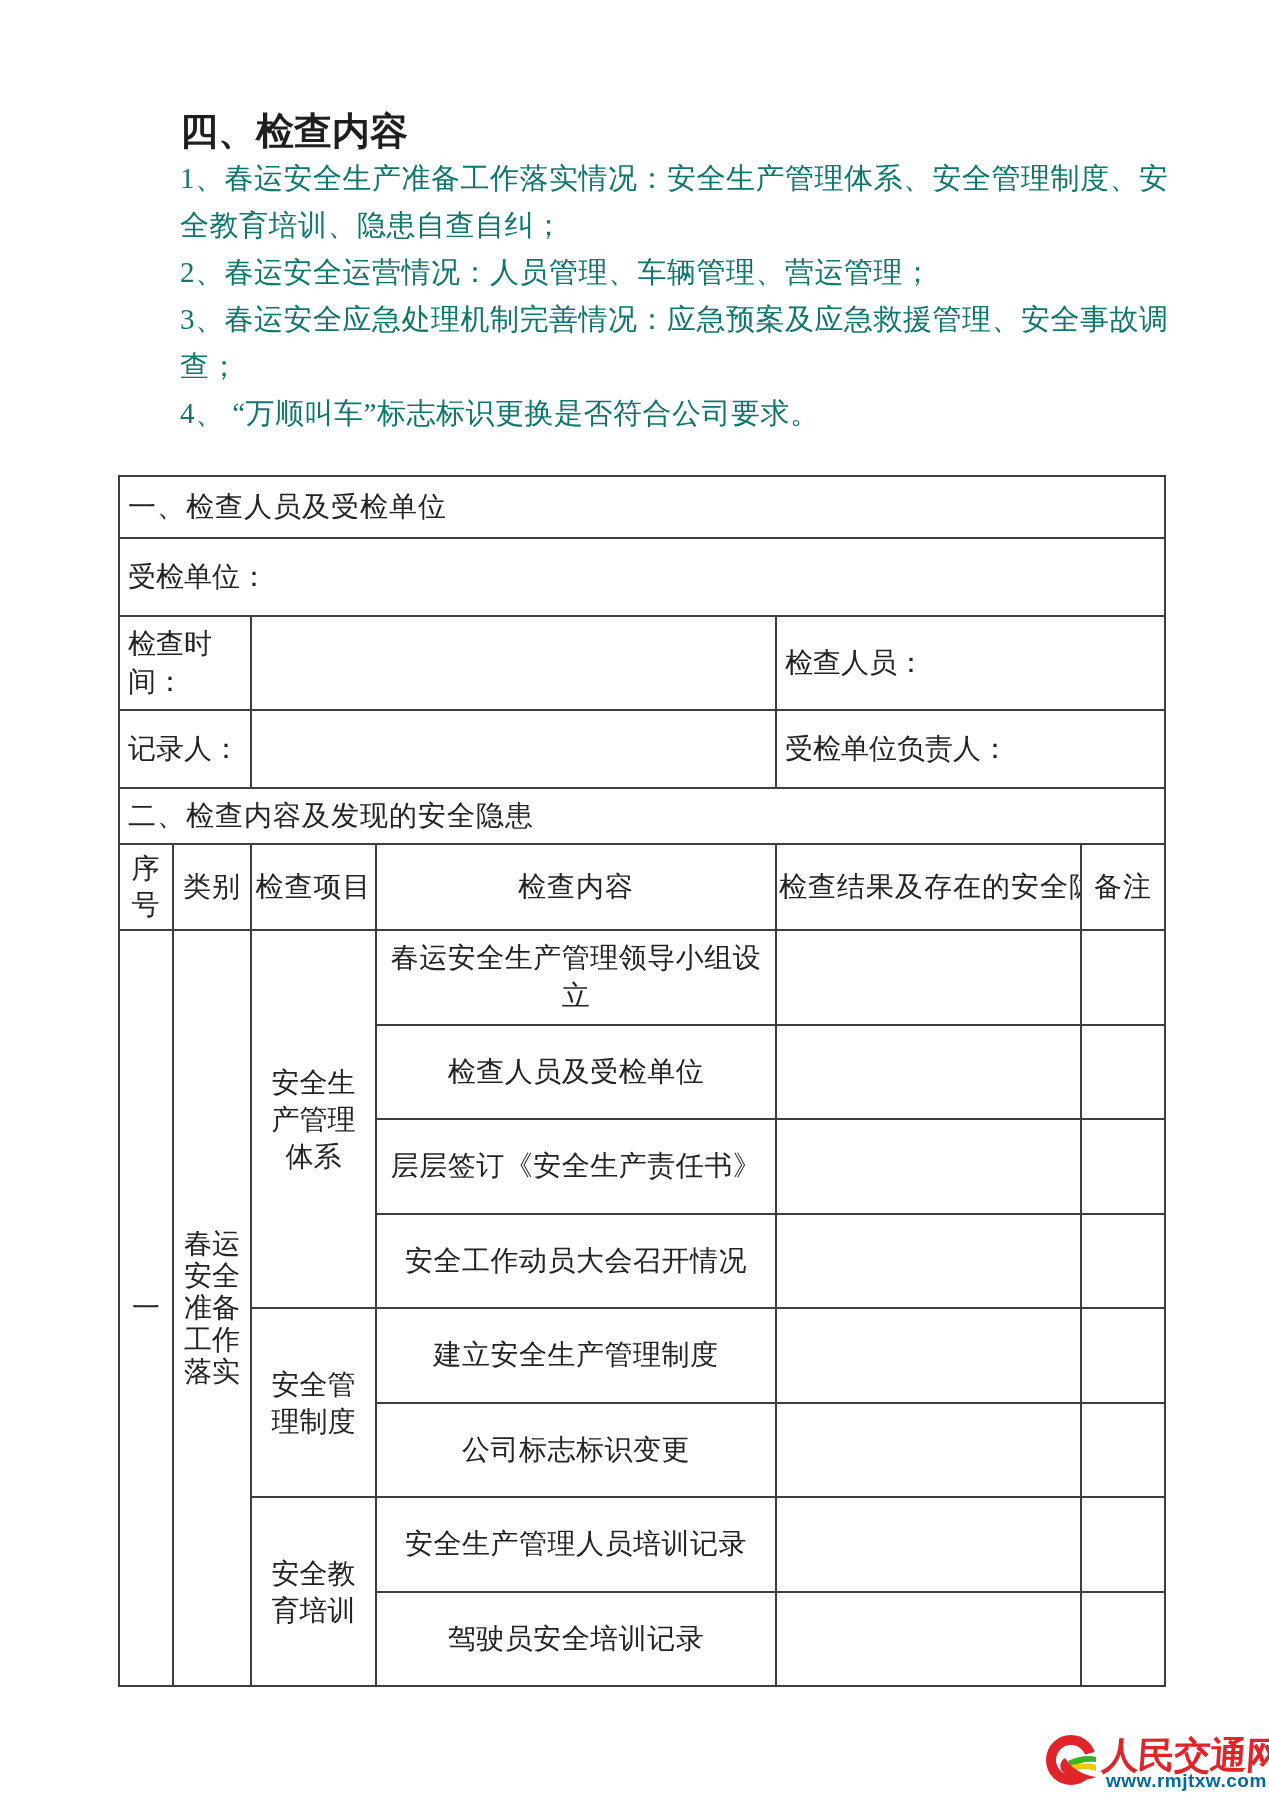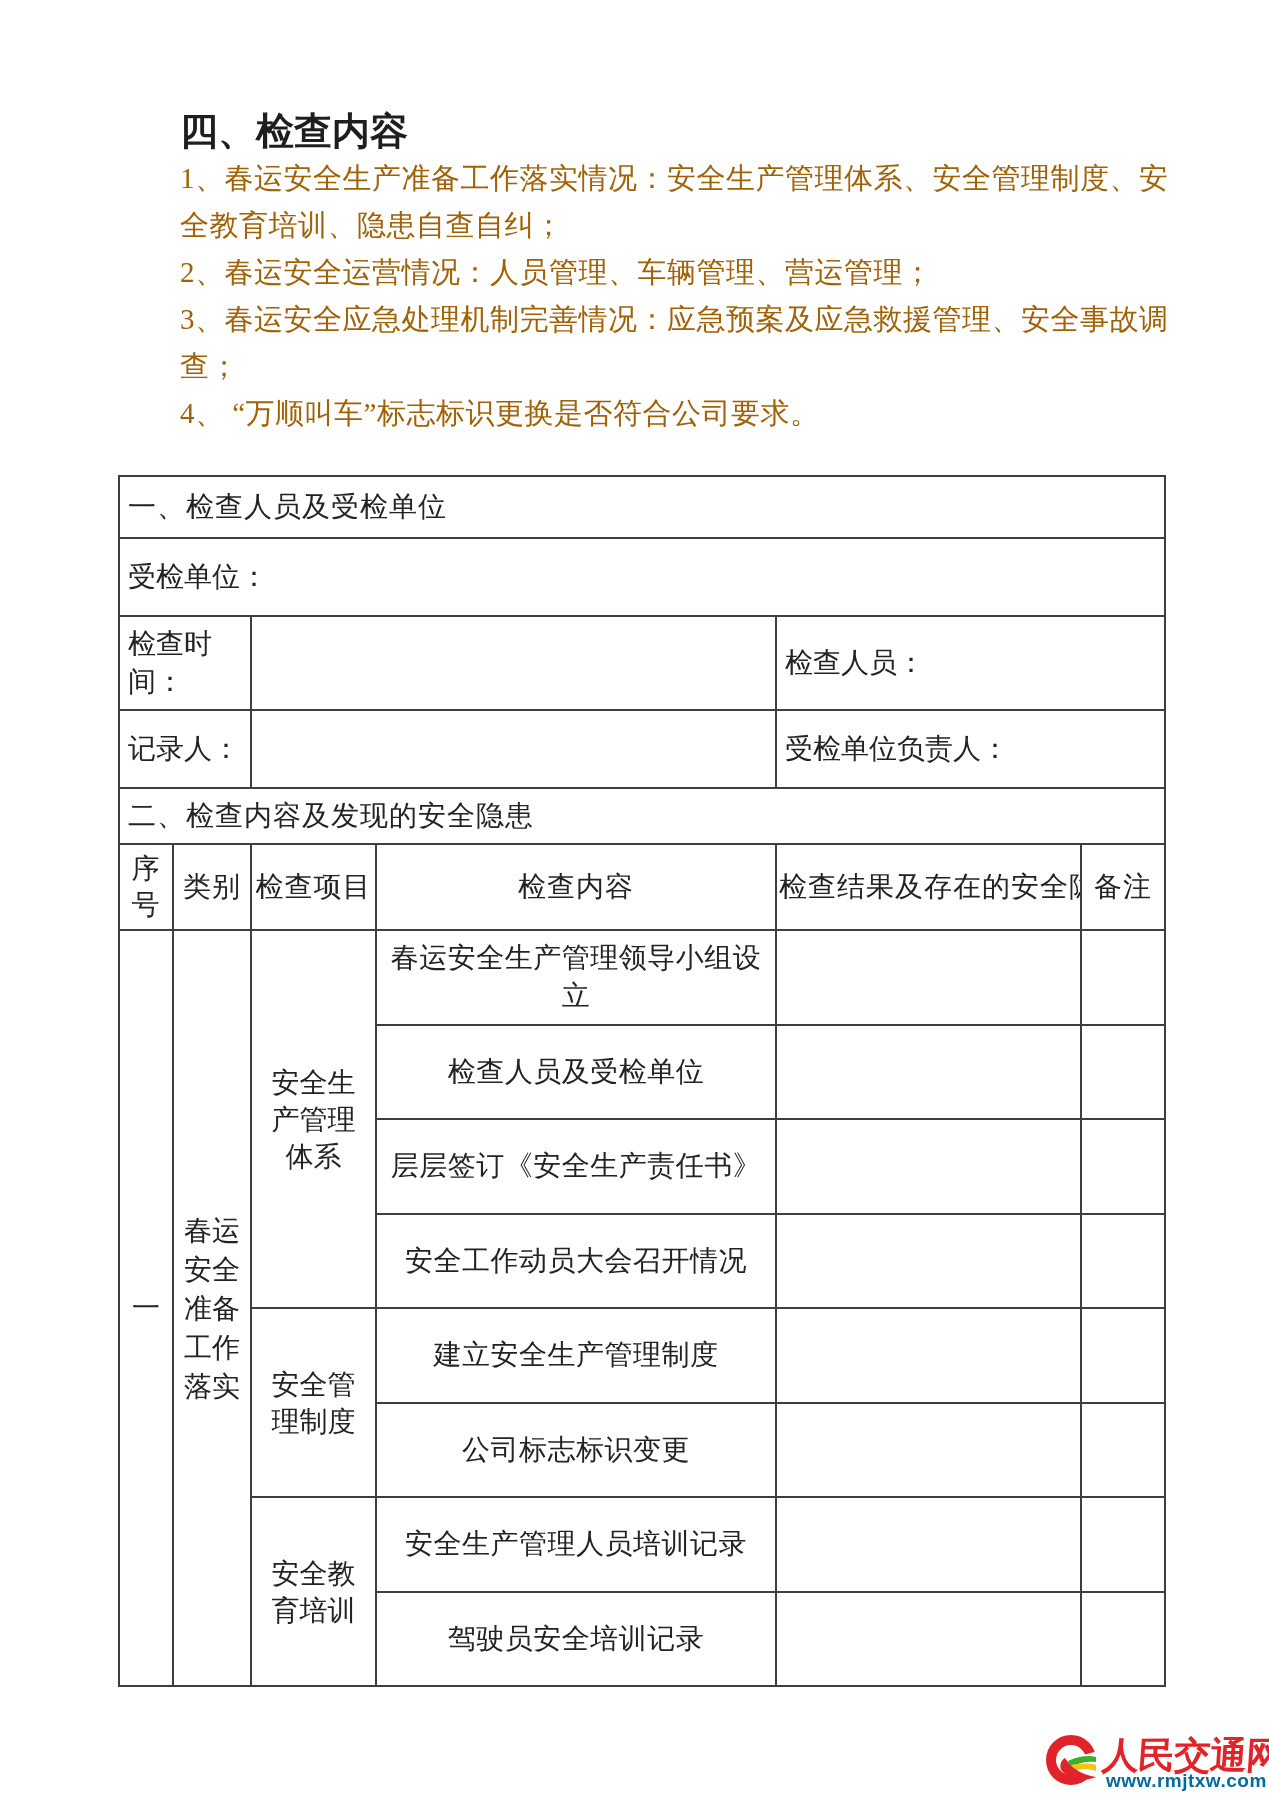--- a/index.html
+++ b/index.html
@@ -7,42 +7,42 @@
     position:relative;
     width:1269px;height:1794px;
     background:#ffffff;
     font-family:"Liberation Serif","DejaVu Serif",serif;
     color:#262626;
     overflow:hidden;
   }
   
   .intro{position:absolute;left:180px;top:108px;width:990px;}
   .intro-heading{font-weight:bold;font-size:38px;line-height:47px;color:#1e1e1e;}
-  .intro-line{font-size:29px;line-height:47px;letter-spacing:.5px;color:#a16207;}
+  .intro-line{font-size:29px;line-height:47px;letter-spacing:.5px;color:#0f766e;}
   
   table.form{
     position:absolute;left:118px;top:475px;
     width:1046px;border-collapse:collapse;table-layout:fixed;
   }
   table.form td{
     border:2px solid #3e3e3e;
     font-size:28px;color:#232323;
     vertical-align:middle;
     padding:8px 8px;
     overflow:hidden;
   }
   td.sec{text-align:left;letter-spacing:1px;}
   td.lbl{text-align:left;padding:0 4px 0 8px;}
   td.lbl-indent{padding-left:34px;}
   td.blank{padding:0;}
   tr.hdr td{text-align:center;padding:0 2px;letter-spacing:1px;}
   td.hdr-seq div{width:32px;margin:0 auto;line-height:36px;}
   td.hdr-result{font-size:25px;letter-spacing:-.5px;white-space:nowrap;padding:0;}
   td.merged{text-align:center;padding:0;line-height:36px;}
-  td.cat{font-size:26px;line-height:39px;letter-spacing:0;margin-left:17px;}
+  td.cat{font-size:26px;line-height:32px;letter-spacing:0;margin-left:17px;}
   td.item{font-size:27px;line-height:37px;}
   td.content{text-align:center;font-size:27px;padding:0 4px 0 9px;letter-spacing:.5px;}
   
   .logo{position:absolute;left:1044px;top:1731px;width:220px;height:60px;}
   .logo-icon{position:absolute;left:0;top:2px;}
   .logo-name{
     position:absolute;left:58px;top:0px;
     font-size:37px;font-weight:bold;color:#e0242a;
     letter-spacing:-1px;white-space:nowrap;
     font-family:"Liberation Serif","DejaVu Serif",serif;

